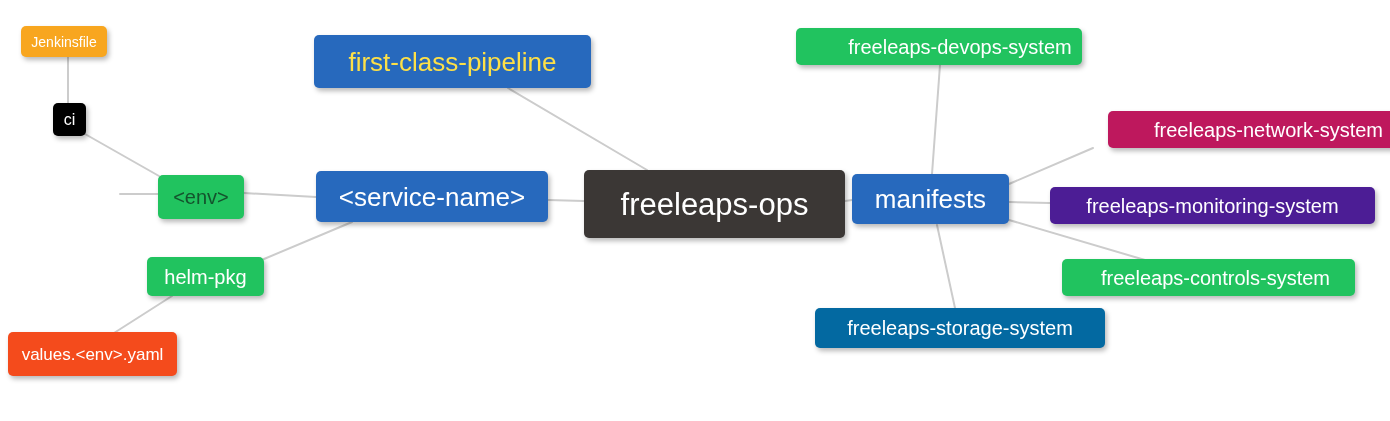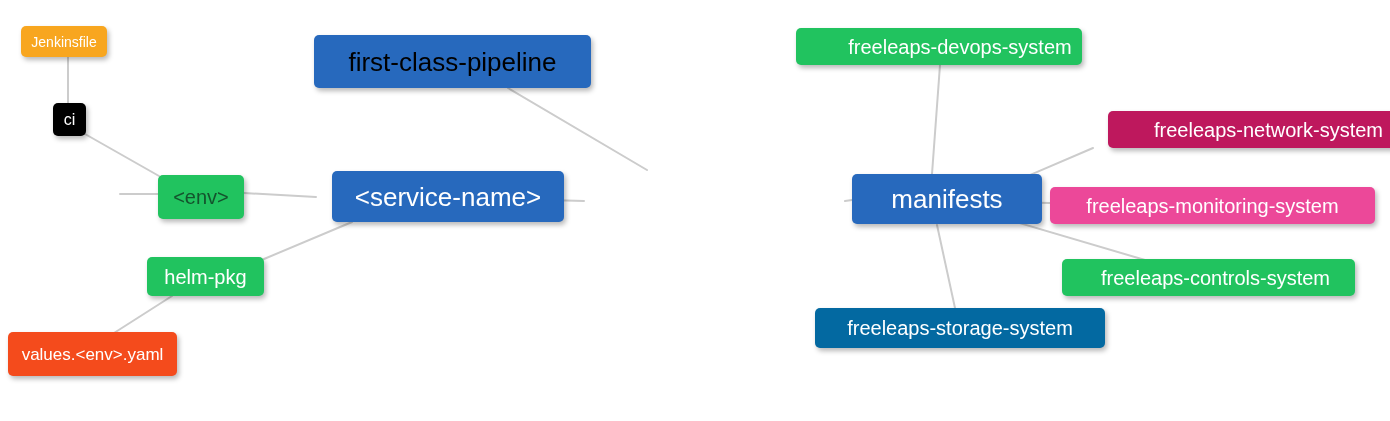--- a/index.html
+++ b/index.html
@@ -57,21 +57,22 @@
       <line x1="1009" y1="184" x2="1093" y2="148" stroke="#CCCCCC" stroke-width="2" stroke-linecap="round"></line>
       <line x1="1009" y1="202" x2="1050" y2="203" stroke="#CCCCCC" stroke-width="2" stroke-linecap="round"></line>
       <line x1="1009" y1="220" x2="1145" y2="260" stroke="#CCCCCC" stroke-width="2" stroke-linecap="round"></line>
       <line x1="937" y1="225" x2="955" y2="308" stroke="#CCCCCC" stroke-width="2" stroke-linecap="round"></line>
     </svg>
 <div class="node" style="left: 21px; top: 26px; width: 86px; height: 31px; font-size: 14px; background: rgb(248, 166, 31); color: rgb(255, 255, 255);">Jenkinsfile</div>
     <div class="node" style="left: 53px; top: 103px; width: 33px; height: 33px; font-size: 16px; background: #000000; color: rgb(255, 255, 255);">ci</div>
     <div class="node" style="left: 158px; top: 175px; width: 86px; height: 44px; font-size: 20px; background: rgb(33, 195, 95); color: #14532d;">&lt;env&gt;</div>
     <div class="node" style="left: 147px; top: 257px; width: 117px; height: 39px; font-size: 20px; background: rgb(33, 195, 95); color: rgb(255, 255, 255);">helm-pkg</div>
     <div class="node" style="left: 8px; top: 332px; width: 169px; height: 44px; font-size: 17px; background: rgb(244, 75, 28); color: rgb(255, 255, 255);">values.&lt;env&gt;.yaml</div>
-    <div class="node" style="left: 314px; top: 35px; width: 277px; height: 53px; font-size: 26px; background: rgb(39, 105, 189); color: #000000;">first-class-pipeline</div>
-    <div class="node" style="left: 316px; top: 171px; width: 232px; height: 51px; font-size: 26px; background: rgb(39, 105, 189); color: rgb(255, 255, 255); margin-left: 16px;">&lt;service-name&gt;</div>
-    <div class="node" style="left: 852px; top: 174px; width: 190px; height: 50px; font-size: 26px; background: rgb(39, 105, 189); color: rgb(255, 255, 255);">manifests</div>
+    <div class="node" style="left: 314px; top: 35px; width: 277px; height: 53px; font-size: 26px; background: rgb(39, 105, 189); color: #fde047;">first-class-pipeline</div>
+    <div class="node" style="left: 316px; top: 171px; width: 232px; height: 51px; font-size: 26px; background: rgb(39, 105, 189); color: rgb(255, 255, 255);">&lt;service-name&gt;</div>
+    <div class="node" style="left: 584px; top: 170px; width: 261px; height: 68px; font-size: 31px; background: rgb(59, 55, 53); color: rgb(255, 255, 255);">freeleaps-ops</div>
+    <div class="node" style="left: 852px; top: 174px; width: 157px; height: 50px; font-size: 26px; background: rgb(39, 105, 189); color: rgb(255, 255, 255);">manifests</div>
     <div class="node" style="left: 796px; top: 28px; width: 286px; height: 37px; font-size: 20px; background: rgb(33, 195, 95); color: rgb(255, 255, 255); padding-left: 48px;">freeleaps-devops-system</div>
     <div class="node" style="left: 1108px; top: 111px; width: 293px; height: 37px; font-size: 20px; background: #be185d; color: rgb(255, 255, 255); padding-left: 34px;">freeleaps-network-system</div>
-    <div class="node" style="left: 1050px; top: 187px; width: 325px; height: 37px; font-size: 20px; background: #ec4899; color: rgb(255, 255, 255); text-align: right;">freeleaps-monitoring-system</div>
+    <div class="node" style="left: 1050px; top: 187px; width: 325px; height: 37px; font-size: 20px; background: #4c1d95; color: rgb(255, 255, 255); text-align: right;">freeleaps-monitoring-system</div>
     <div class="node" style="left: 1062px; top: 259px; width: 293px; height: 37px; font-size: 20px; background: rgb(33, 195, 95); color: rgb(255, 255, 255); padding-left: 20px;">freeleaps-controls-system</div>
     <div class="node" style="left: 815px; top: 308px; width: 290px; height: 40px; font-size: 20px; background: #0369a1; color: rgb(255, 255, 255);">freeleaps-storage-system</div>
   </div>
 
 </body></html>

